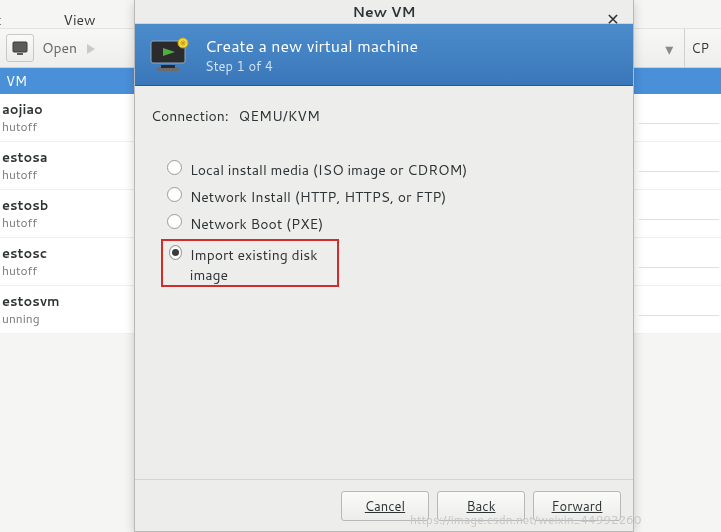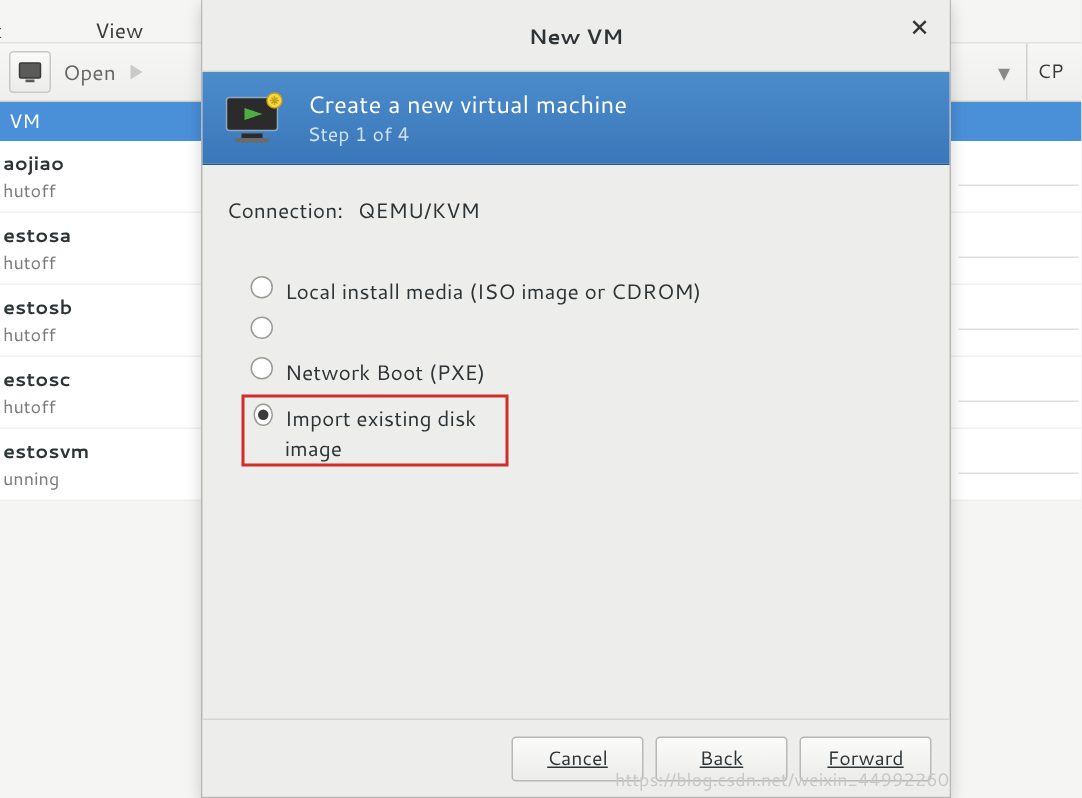--- a/index.html
+++ b/index.html
@@ -19,21 +19,21 @@
   .vm-list-header { background: #4a90d9; color: #fff; height: 26px; display:flex; align-items:center; padding-left: 6px; font-size: 13px; }
   .vm-list { background: #fff; }
   .vm-row { padding: 6px 6px 6px 2px; border-bottom: 1px solid #f0f0ef; }
   .vm-name { font-size: 13px; font-weight: 600; color: #2e3436; }
   .vm-status { font-size: 12px; color: #7a7a78; }
 
   .vm-sparkline { position:absolute; right: 2px; width: 80px; height: 24px; border-bottom:1px solid #e0e0de; }
 
   
   .dialog { position: absolute; top: 0; left: 134px; width: 500px; height: 532px; background: #ededec; border: 1px solid #b8b8b6; border-top: none; box-shadow: 0 3px 10px rgba(0,0,0,0.18); display:flex; flex-direction:column; }
-  .dlg-titlebar { height: 48px; background: #ededec; border-bottom: 1px solid #d5d5d3; display:flex; align-items:center; justify-content:center; position:relative; }
+  .dlg-titlebar { height: 24px; background: #ededec; border-bottom: 1px solid #d5d5d3; display:flex; align-items:center; justify-content:center; position:relative; }
   .dlg-title { font-size: 14px; font-weight: 700; color:#2e3436; }
   .dlg-close { position:absolute; right: 10px; top: 8px; width: 20px; height: 20px; font-size: 16px; color:#333; cursor:pointer; display:flex; align-items:center; justify-content:center; }
 
   .dlg-header { background: #3f80c3; background: linear-gradient(#4c8ccb,#3a77ba); color:#fff; display:flex; align-items:center; padding: 10px 14px; gap: 14px; border-bottom: 1px solid #205a92; }
   .dlg-header .big-title { font-size: 16px; font-weight: 400; }
   .dlg-header .step { font-size: 13px; color: #cfe2f3; }
   .hdr-icon { width: 42px; height: 36px; position:relative; }
 
   .dlg-body { flex:1; padding: 20px 16px; font-size: 14px; color:#2e3436; }
   .conn-row { margin-bottom: 34px; }
@@ -130,33 +130,34 @@
       <span class="lbl">Connection:</span>
       <span>QEMU/KVM</span>
     </div>
     <div class="radios">
       <div class="radio-row">
         <span class="radio"></span>
         <span>Local install media (ISO image or CDROM)</span>
       </div>
       <div class="radio-row">
         <span class="radio"></span>
+        <span>Network Install (HTTP, HTTPS, or FTP)</span>
       </div>
       <div class="radio-row">
         <span class="radio"></span>
         <span>Network Boot (PXE)</span>
       </div>
       <div class="highlight-box">
         <div class="radio-row">
           <span class="radio sel"></span>
           <span>Import existing disk image</span>
         </div>
       </div>
     </div>
   </div>
   <div class="dlg-footer">
     <div class="btn">Cancel</div>
     <div class="btn">Back</div>
     <div class="btn">Forward</div>
   </div>
 </div>
 
-<div class="watermark">https://blog.csdn.net/weixin_44992260</div>
+<div class="watermark">https://image.csdn.net/weixin_44992260</div>
 
 </body></html>

